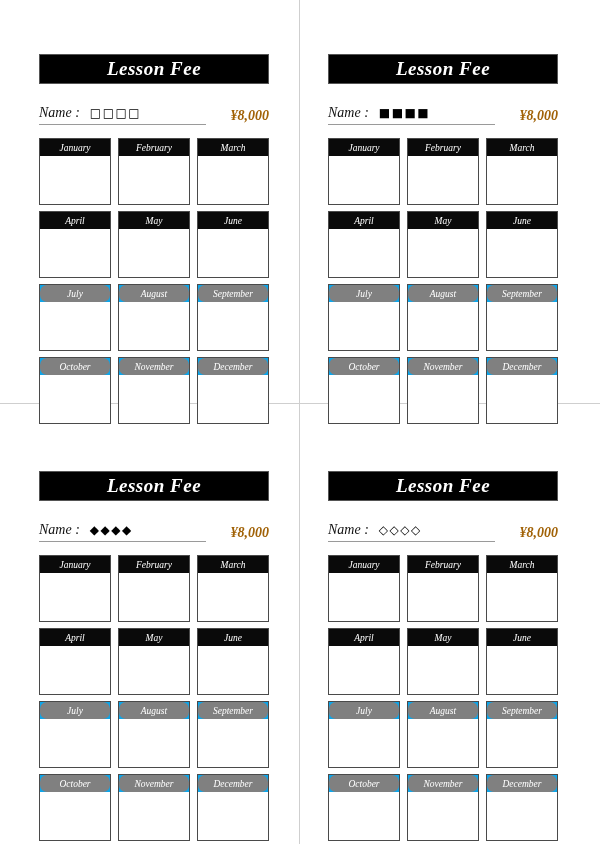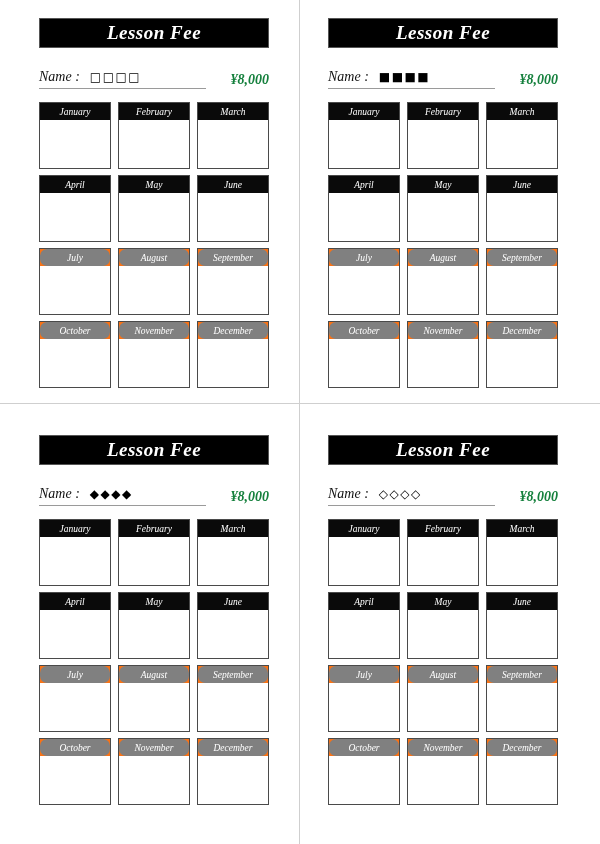--- a/index.html
+++ b/index.html
@@ -39,20 +39,21 @@
     top: 0;
     left: 0;
     display: grid;
     grid-template-columns: 300px 300px;
     grid-template-rows: 403px 441px;
   }
 
   .card {
     position: relative;
     padding: 0;
+    margin-top: 36px;
   }
 
   .card-inner {
     position: absolute;
     left: 39px;
     top: 18px;
     width: 230px;
   }
   .card.right .card-inner { left: 28px; }
   .card.bottom .card-inner { top: 32px; }
@@ -103,40 +104,40 @@
     font-size: 12px;
     letter-spacing: 1.5px;
     color: #000;
     line-height: 1;
     font-family: "DejaVu Sans", sans-serif;
   }
   .price {
     font-style: italic;
     font-weight: bold;
     font-size: 14px;
-    color: #15803d;
+    color: #a16207;
     white-space: nowrap;
     padding-bottom: 1px;
     font-family: "Liberation Serif", "DejaVu Serif", serif;
   }
 
   
   .months {
     margin-top: 13px;
     display: grid;
     grid-template-columns: repeat(3, 72px);
     grid-template-rows: repeat(4, 67px);
     column-gap: 7px;
     row-gap: 6px;
   }
   .month-cell {
     display: flex;
     flex-direction: column;
     border: 1px solid #4a4a4a;
-    background: #f97316;
+    background: #0ea5e9;
   }
   .month-head {
     height: 17px;
     display: flex;
     align-items: center;
     justify-content: center;
     color: #ffffff;
     font-style: italic;
     font-size: 9.5px;
     white-space: nowrap;

